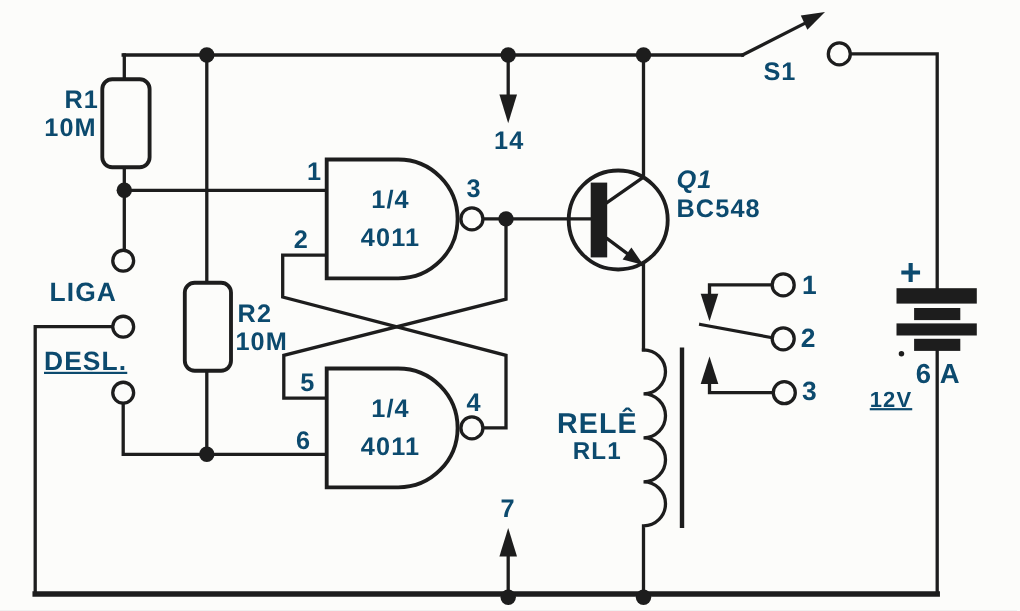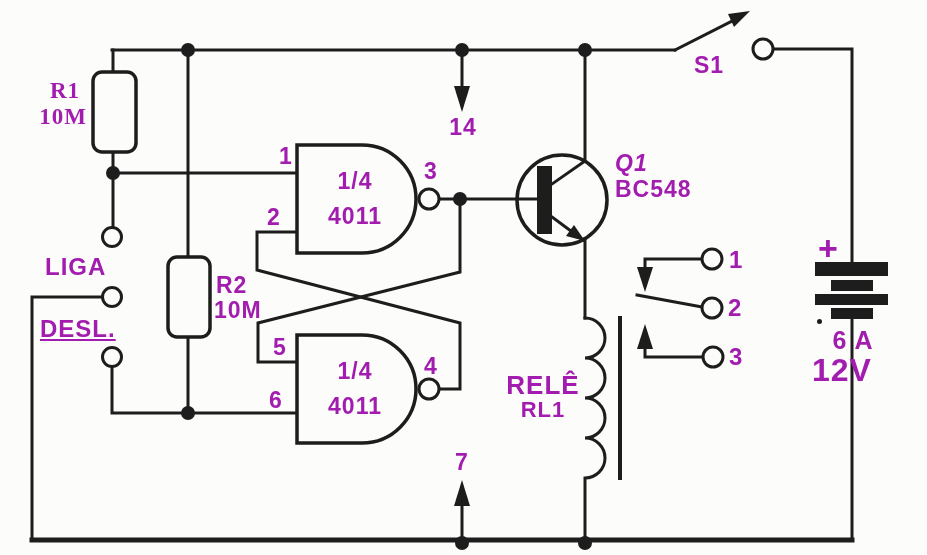--- a/index.html
+++ b/index.html
@@ -2,26 +2,26 @@
 <html><head>
 <meta charset="utf-8">
 <style>
   html,body{margin:0;padding:0;background:#e8e8e8;}
   #stage{
     position:relative;width:927px;height:555px;background:#fcfcfa;
     overflow:hidden;font-family:"Liberation Sans",sans-serif;
   }
   #circuit-svg{position:absolute;left:0;top:0;}
   .lbl{
-    position:absolute;font-weight:bold;color:#a21caf;
+    position:absolute;font-weight:bold;color:#0c4a6e;
     letter-spacing:1px;line-height:1;white-space:nowrap;
     font-family:"Liberation Sans",sans-serif;
   }
   .ctr{text-align:center;}
-  .rgt{text-align:center;font-family:Liberation Serif, serif;}
+  .rgt{text-align:right;}
   #battery-label-dot{
     position:absolute;left:817px;top:319px;width:5px;height:5px;
     background:#1d1d1d;border-radius:50%;
   }
 </style>
 </head>
 <body>
 
 <div id="stage">
 
@@ -144,15 +144,15 @@
 
   <div class="lbl ctr" style="left:506px;top:372px;width:74px;font-size:26px;">RELÊ</div>
   <div class="lbl ctr" style="left:506px;top:399px;width:74px;font-size:22px;">RL1</div>
   <div class="lbl" style="left:729px;top:248px;font-size:24px;">1</div>
   <div class="lbl" style="left:728px;top:296px;font-size:24px;">2</div>
   <div class="lbl" style="left:729px;top:345px;font-size:24px;">3</div>
 
   <div class="lbl" style="left:818px;top:231px;font-size:34px;">+</div>
   <div id="battery-label-dot"></div>
   <div class="lbl ctr" style="left:828px;top:328px;width:50px;font-size:25px;">6 A</div>
-  <div class="lbl ctr" style="left:812px;top:354px;width:56px;font-size:32px;">12V</div>
+  <div class="lbl ctr" style="left:782px;top:354px;width:56px;font-size:20px;text-decoration:underline;">12V</div>
 
 </div>
 
 </body></html>

